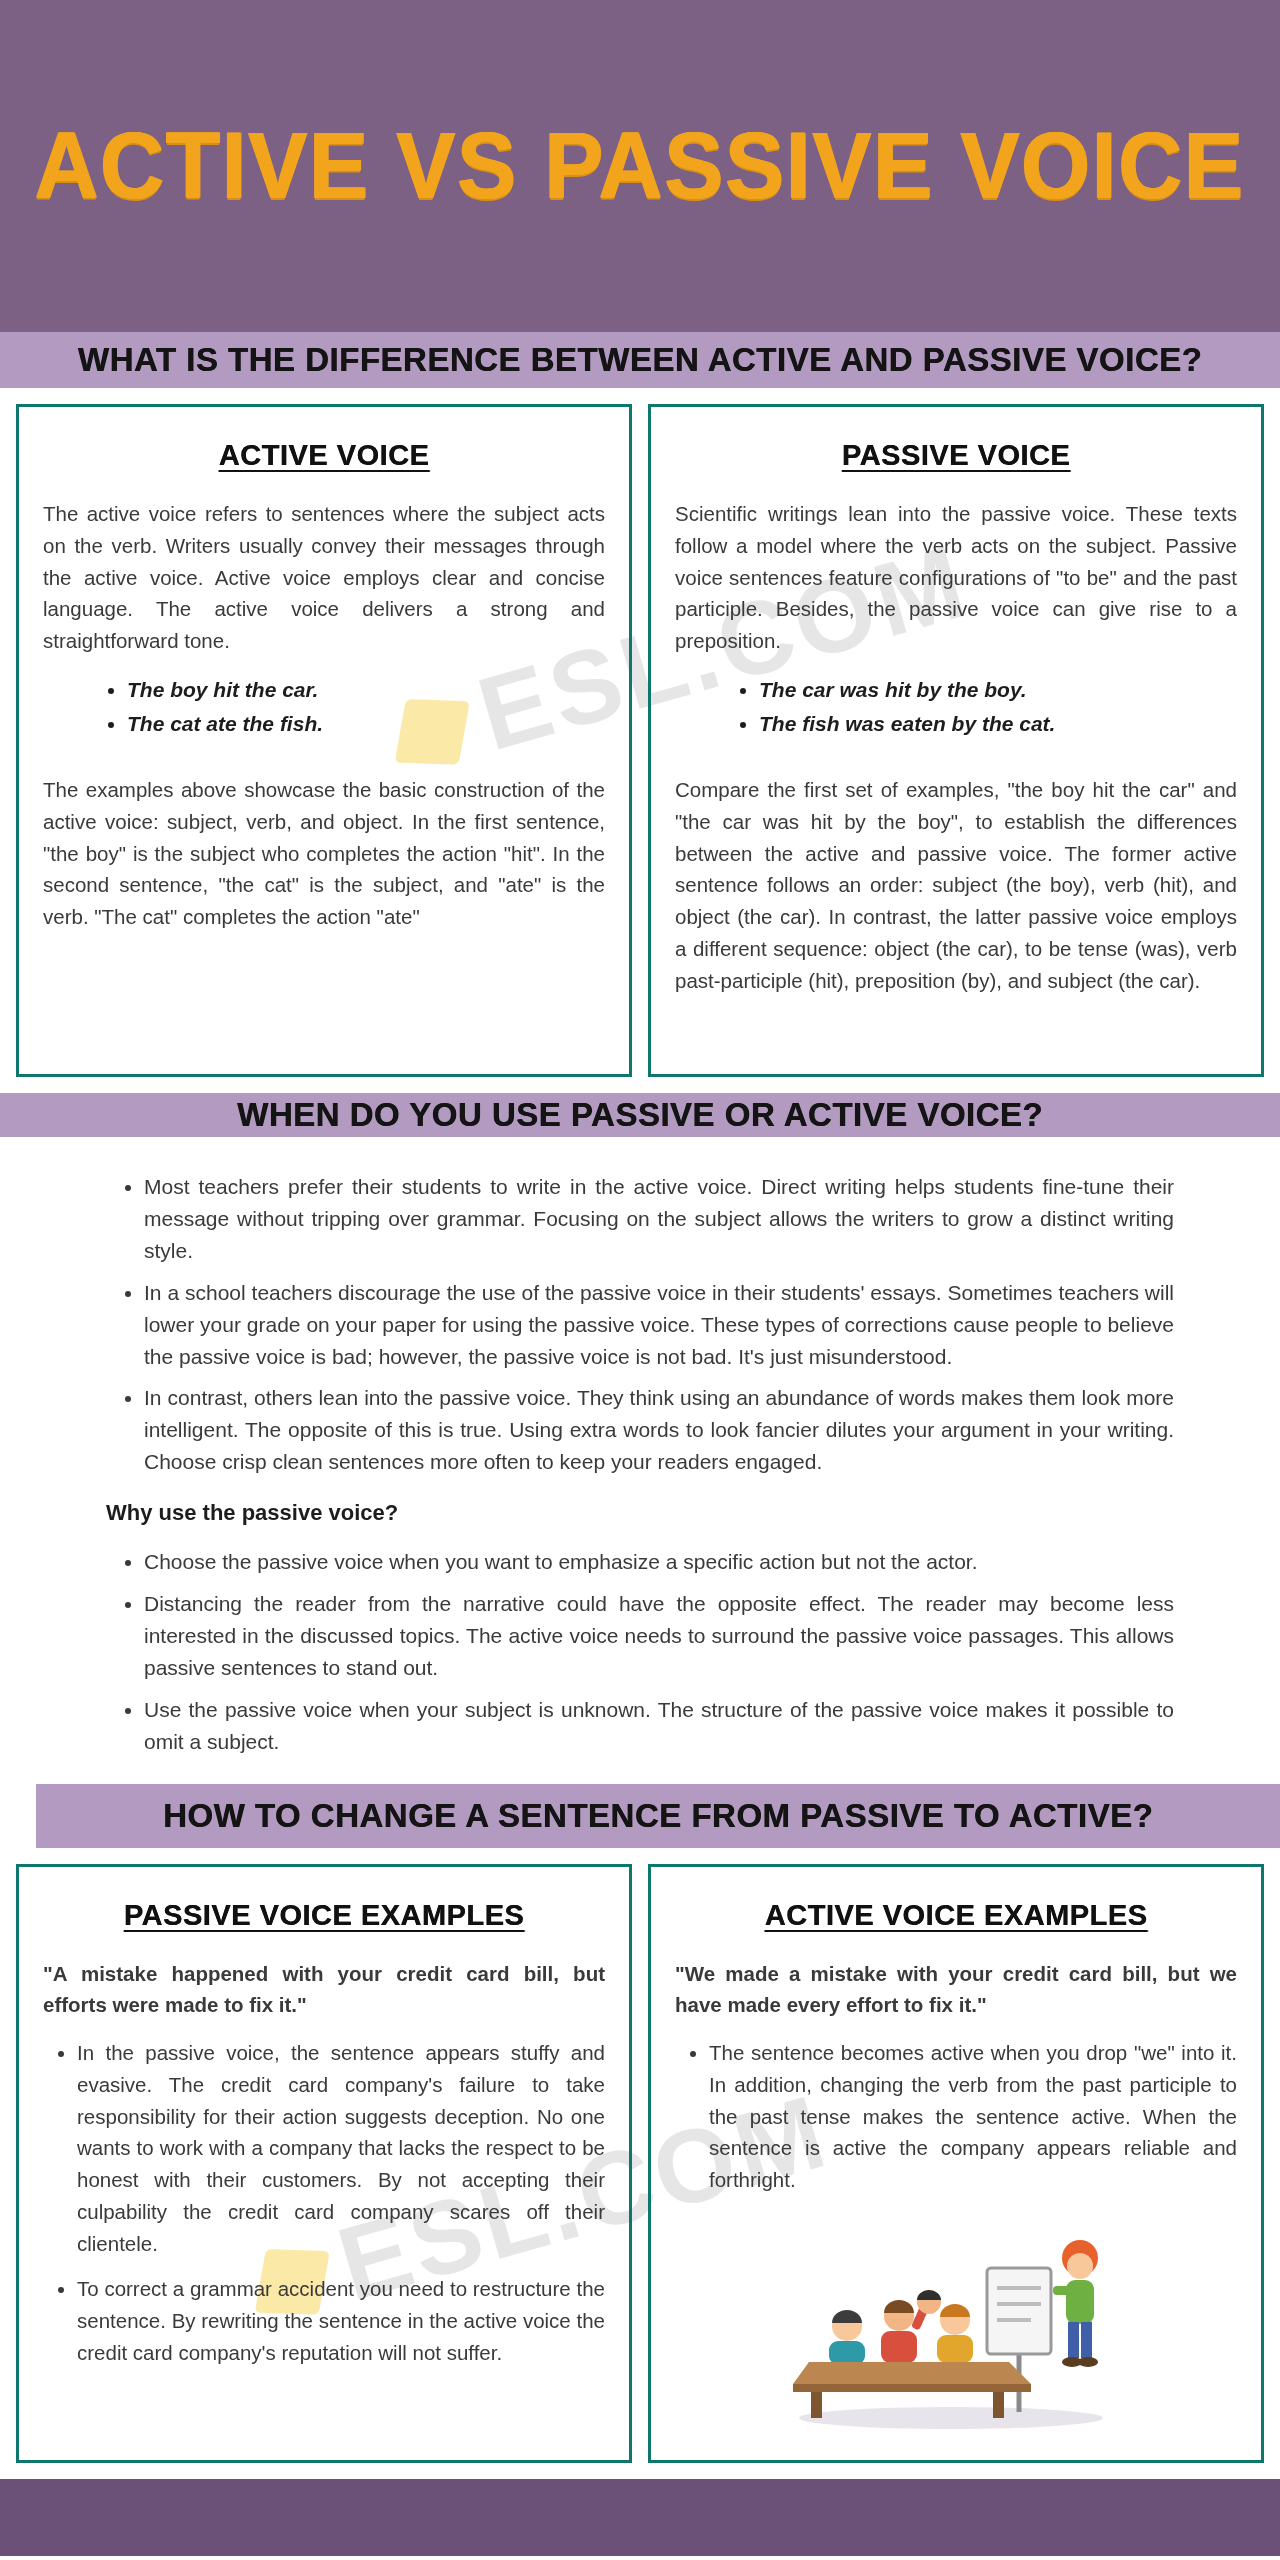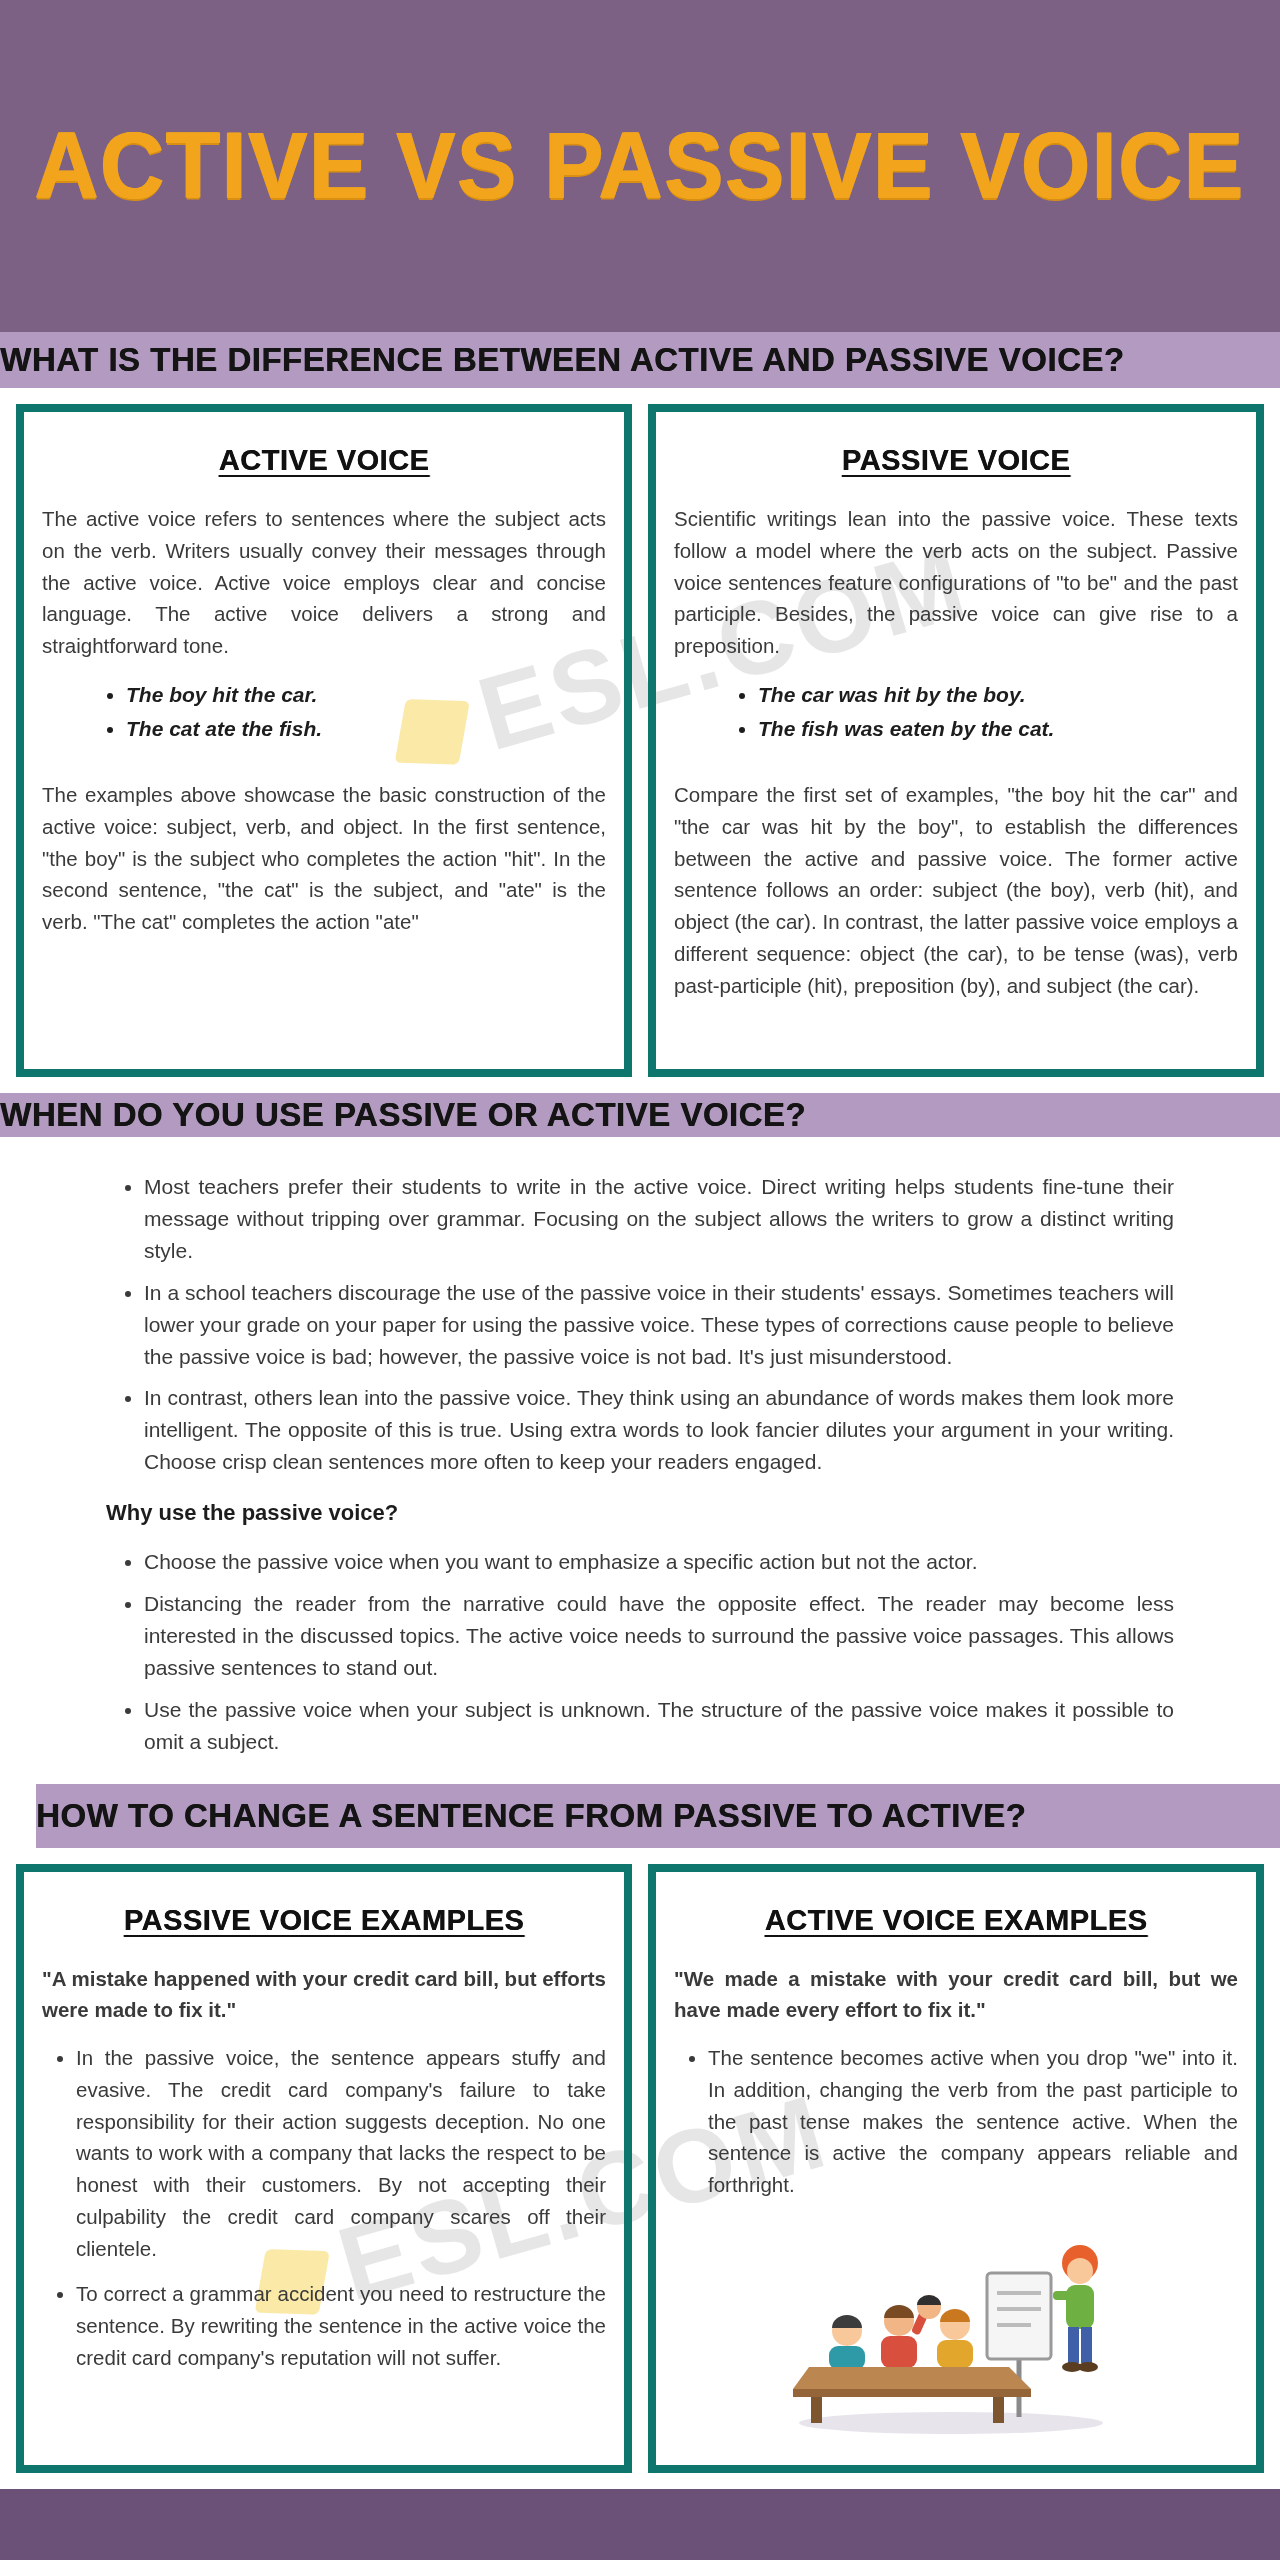--- a/index.html
+++ b/index.html
@@ -11,30 +11,30 @@
 
   
   .header { height:332px; background:#7d6185; display:flex; align-items:center; justify-content:center; position:relative; z-index:1; }
   .main-title {
     color:#f2a51c; font-size:94px; font-weight:bold; letter-spacing:2px;
     transform:scaleX(0.94); white-space:nowrap;
     text-shadow:1px 0 0 #f2a51c, -1px 0 0 #f2a51c, 0 2px 0 #d98f12;
   }
 
   
-  .band { background:#b39ac1; display:flex; align-items:center; justify-content:flex-start; position:relative; z-index:1; }
+  .band { background:#b39ac1; display:flex; align-items:center; justify-content:center; position:relative; z-index:1; }
   .band h2 {
     color:#141414; font-size:33px; font-weight:bold; letter-spacing:0.5px;
     text-shadow:0.5px 0 0 #141414; white-space:nowrap;
   }
   .band-1 { height:56px; } .band-2 { height:44px; } .band-3 { height:64px;margin-left:36px; }
 
   
   .boxes { display:flex; gap:16px; padding:16px; position:relative; z-index:1; }
-  .box { flex:1; border:8px solid #0f766e; background:transparent; padding:28px 18px; }
+  .box { flex:1; border:3px solid #0f766e; background:transparent; padding:28px 24px; }
   .boxes-top .box { min-height:673px; }
   .boxes-bottom .box { min-height:548px; }
   .box-title {
     text-align:center; font-size:29px; font-weight:bold; color:#111;
     text-decoration:underline; text-underline-offset:5px; letter-spacing:0.5px;
     margin:4px 0 26px; text-shadow:0.4px 0 0 #111;
   }
   .box p { font-size:20.5px; line-height:1.55; text-align:justify; color:#3a3a3a; margin-bottom:16px; }
   .examples { list-style:disc; padding-left:84px; margin:4px 0 32px; }
   .examples li { font-size:21px; font-weight:bold; font-style:italic; color:#1d1d1d; line-height:1.65; }

